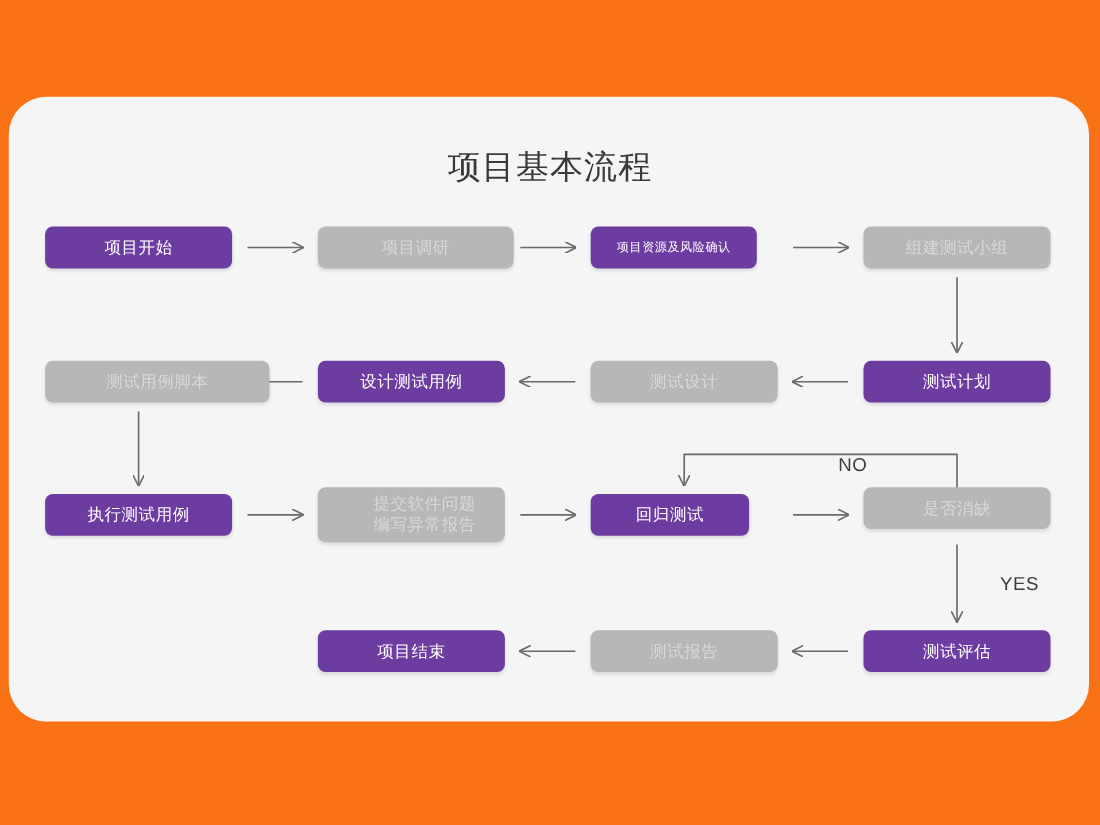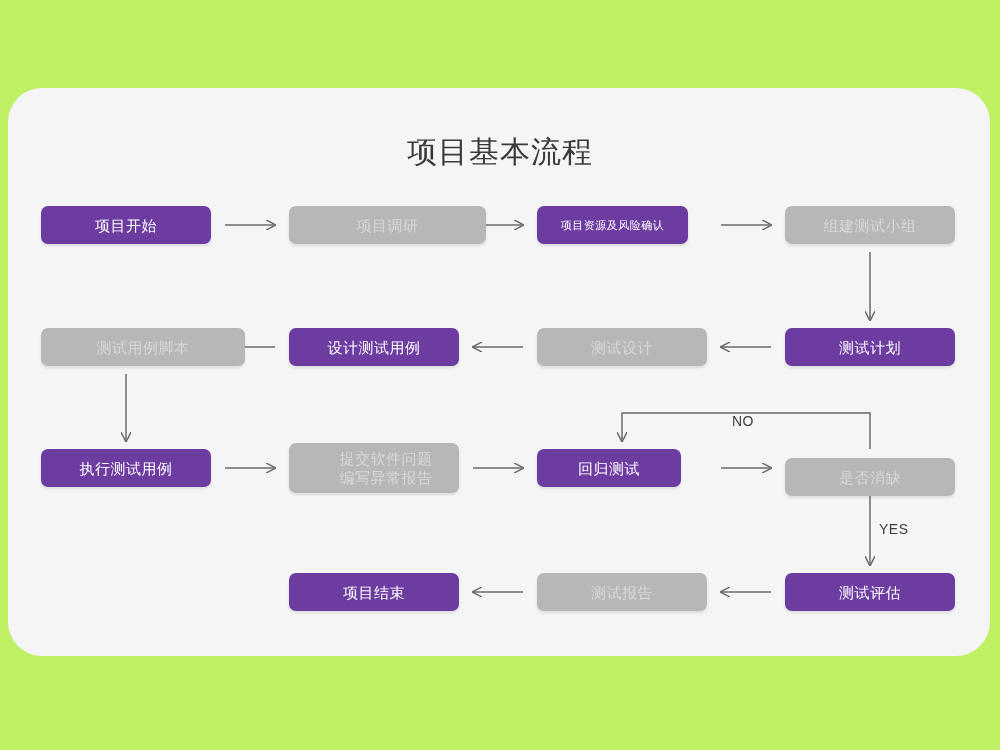--- a/index.html
+++ b/index.html
@@ -10,21 +10,21 @@
   body {
     width: 1000px;
     height: 750px;
     font-family: "Liberation Sans", "DejaVu Sans", sans-serif;
     overflow: hidden;
   }
   #stage {
     position: relative;
     width: 1000px;
     height: 750px;
-    background: #bef264;
+    background: #f97316;
   }
   #card {
     position: absolute;
     left: 8px;
     top: 88px;
     width: 982px;
     height: 568px;
     background: #f5f5f5;
     border-radius: 34px;
   }
@@ -65,24 +65,25 @@
   svg#wires {
     position: absolute;
     left: 0;
     top: 0;
     width: 1000px;
     height: 750px;
     pointer-events: none;
   }
   .edge-label {
     position: absolute;
-    font-size: 14px;
+    font-size: 17px;
     color: #3d3d3d;
     letter-spacing: 0.5px;
     white-space: nowrap;
+    margin-left: 30px;
   }
 </style>
 </head>
 <body>
 
 <div id="stage">
 
   <div id="card"></div>
 
   <div id="title">项目基本流程</div>
@@ -114,34 +115,34 @@
       <path d="M 870 449 L 870 413 L 622 413 L 622 441"></path>
 
       <line x1="870" y1="495" x2="870" y2="565"></line>
 
       <line x1="771" y1="592" x2="721" y2="592"></line>
       <line x1="523" y1="592" x2="473" y2="592"></line>
     </g>
   </svg>
 
   <div class="node purple" style="left:41px;top:206px;width:170px;height:38px;">项目开始</div>
-  <div class="node gray" style="left:289px;top:206px;width:197px;height:38px;">项目调研</div>
+  <div class="node gray" style="left:289px;top:206px;width:178px;height:38px;">项目调研</div>
   <div class="node purple" style="left:537px;top:206px;width:151px;height:38px;font-size:11px;">项目资源及风险确认</div>
   <div class="node gray" style="left:785px;top:206px;width:170px;height:38px;">组建测试小组</div>
 
   <div class="node gray" style="left:41px;top:328px;width:204px;height:38px;">测试用例脚本</div>
   <div class="node purple" style="left:289px;top:328px;width:170px;height:38px;">设计测试用例</div>
   <div class="node gray" style="left:537px;top:328px;width:170px;height:38px;">测试设计</div>
   <div class="node purple" style="left:785px;top:328px;width:170px;height:38px;">测试计划</div>
 
   <div class="node purple" style="left:41px;top:449px;width:170px;height:38px;">执行测试用例</div>
   <div class="node gray" style="left:289px;top:443px;width:170px;height:50px;padding-left:24px;">提交软件问题
 编写异常报告</div>
   <div class="node purple" style="left:537px;top:449px;width:144px;height:38px;">回归测试</div>
-  <div class="node gray" style="left:785px;top:458px;width:170px;height:38px;">是否消缺</div>
+  <div class="node gray" style="left:785px;top:443px;width:170px;height:38px;">是否消缺</div>
 
   <div class="node purple" style="left:289px;top:573px;width:170px;height:38px;">项目结束</div>
   <div class="node gray" style="left:537px;top:573px;width:170px;height:38px;">测试报告</div>
   <div class="node purple" style="left:785px;top:573px;width:170px;height:38px;">测试评估</div>
 
   <div class="edge-label" style="left:732px;top:413px;">NO</div>
   <div class="edge-label" style="left:879px;top:521px;">YES</div>
 
 </div>
 

